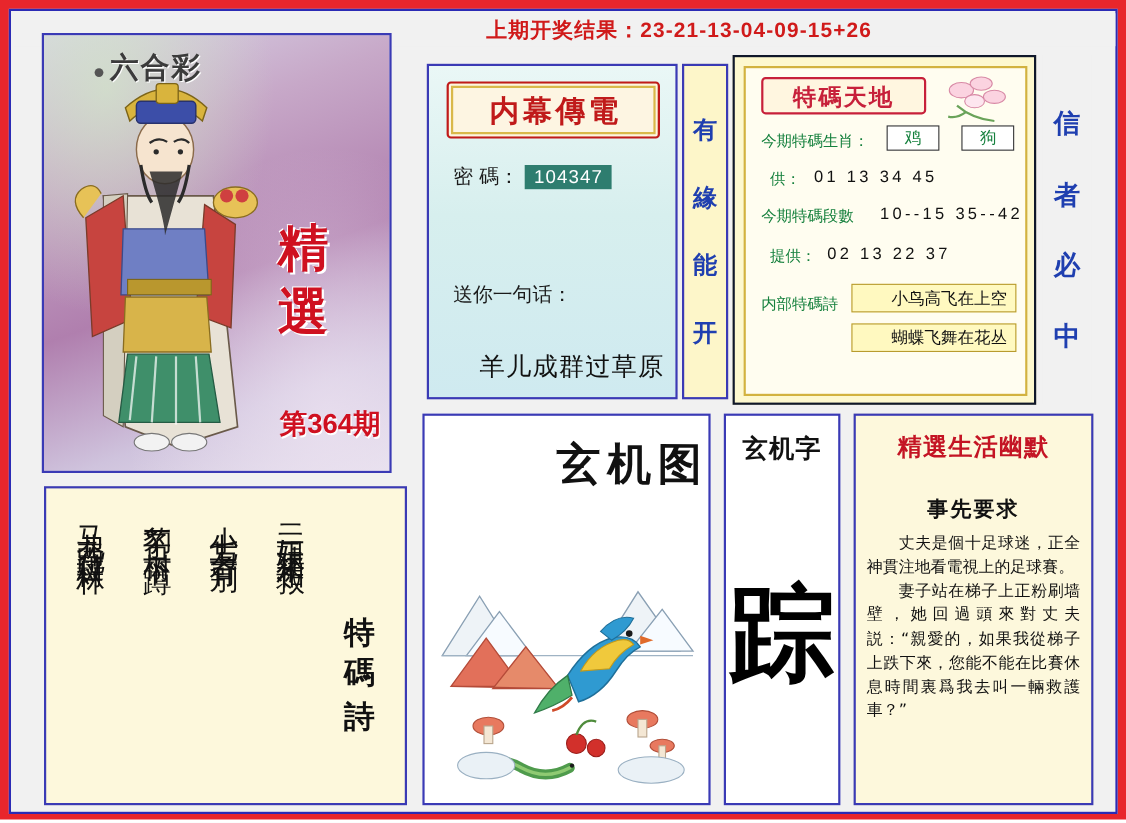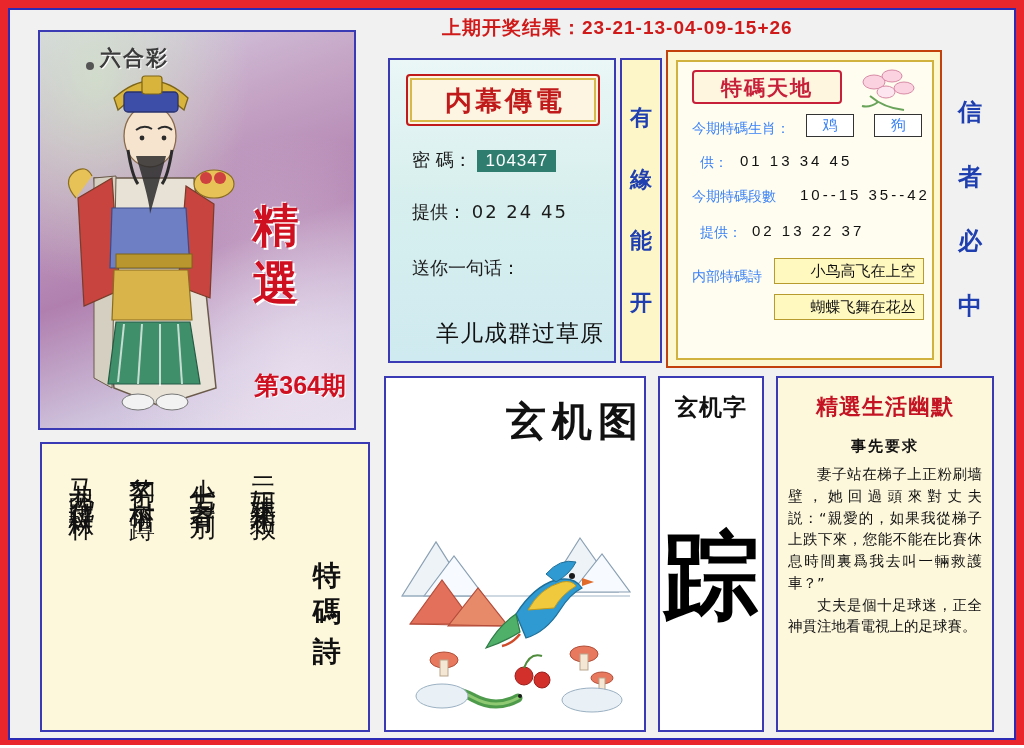--- a/index.html
+++ b/index.html
@@ -67,21 +67,21 @@
     position: absolute;
     left: 0; top: 0; width: 100%; height: 100%;
     background: radial-gradient(ellipse at 18% 12%, rgba(210,230,200,0.75) 0%, rgba(210,230,200,0) 42%),
                 radial-gradient(ellipse at 82% 88%, rgba(235,225,240,0.8) 0%, rgba(235,225,240,0) 50%);
   }
   .poster-title {
     position: absolute;
     left: 60px;
     top: 12px;
     font-family: "DejaVu Sans", sans-serif;
-    font-size: 21px;
+    font-size: 26px;
     font-weight: bold;
     color: #3b3b3b;
     letter-spacing: 2px;
     text-shadow: 1px 1px 0 #ffffff;
   }
   .poster-dot {
     position: absolute;
     left: 46px;
     top: 30px;
     width: 8px; height: 8px;
@@ -209,21 +209,21 @@
   }
 
   
   .panel-tema {
     position: absolute;
     left: 656px;
     top: 40px;
     width: 276px;
     height: 318px;
     background: #fdf8cf;
-    border: 2px solid #c2410c;
+    border: 2px solid #0f172a;
     box-sizing: border-box;
   }
   .tema-inner {
     position: absolute;
     left: 8px; top: 8px;
     width: 258px; height: 300px;
     border: 2px solid #d2b23f;
     background: #fffdf0;
     box-sizing: border-box;
   }
@@ -242,21 +242,21 @@
     font-weight: bold;
     color: #c7203a;
     letter-spacing: 2px;
     line-height: 32px;
     box-sizing: border-box;
   }
   .tema-line {
     position: absolute;
     font-family: "DejaVu Sans", sans-serif;
     font-size: 14px;
-    color: #3b82f6;
+    color: #15803d;
     white-space: nowrap;
   }
   .zodiac-box {
     display: inline-block;
     min-width: 34px;
     text-align: center;
     border: 1px solid #333;
     background: #ffffff;
     font-size: 15px;
     padding: 1px 6px;
@@ -425,24 +425,24 @@
     font-family: "DejaVu Sans", sans-serif;
     font-size: 22px;
     font-weight: bold;
     color: #c41424;
     letter-spacing: 1px;
     margin-top: 4px;
   }
   .humor-sub {
     text-align: center;
     font-family: "DejaVu Sans", sans-serif;
-    font-size: 15px;
-    font-weight: bold;
-    color: #111;
-    margin-top: 15px;
+    font-size: 19px;
+    font-weight: bold;
+    color: #111;
+    margin-top: 28px;
     letter-spacing: 2px;
   }
   .humor-body {
     margin-top: 8px;
     font-family: "DejaVu Sans", sans-serif;
     font-size: 14.5px;
     color: #111;
     line-height: 1.5;
     text-align: justify;
   }
@@ -514,24 +514,20 @@
       <div class="issue">第364期</div>
     </div>
 
     <div class="panel-neimu">
       <div class="neimu-title-box">
         <div class="neimu-title">内幕傳電</div>
       </div>
       <div class="neimu-row" style="left:22px; top:88px;">
         <span>密 碼：</span>
         <span class="code-box">104347</span>
-      </div>
-      <div class="neimu-row" style="left:22px; top:140px;">
-        <span>提供：</span>
-        <span style="letter-spacing:2px;">02  24  45</span>
       </div>
       <div class="neimu-row" style="left:22px; top:196px;">送你一句话：</div>
       <div class="neimu-saying">羊儿成群过草原</div>
     </div>
 
     <div class="strip-left">
       <span>有</span>
       <span>緣</span>
       <span>能</span>
       <span>开</span>
@@ -638,19 +634,19 @@
 
     <div class="panel-zong">
       <div class="zong-label">玄机字</div>
       <div class="zong-char">踪</div>
     </div>
 
     <div class="panel-humor">
       <div class="humor-title">精選生活幽默</div>
       <div class="humor-sub">事先要求</div>
       <div class="humor-body">
+        <p>丈夫是個十足球迷，正全神貫注地看電視上的足球賽。</p>
         <p>妻子站在梯子上正粉刷墙壁，她回過頭來對丈夫説：“親愛的，如果我從梯子上跌下來，您能不能在比賽休息時間裏爲我去叫一輛救護車？”</p>
-        <p>丈夫是個十足球迷，正全神貫注地看電視上的足球賽。</p>
       </div>
     </div>
 
   </div>
 </div>
 
 </body></html>

